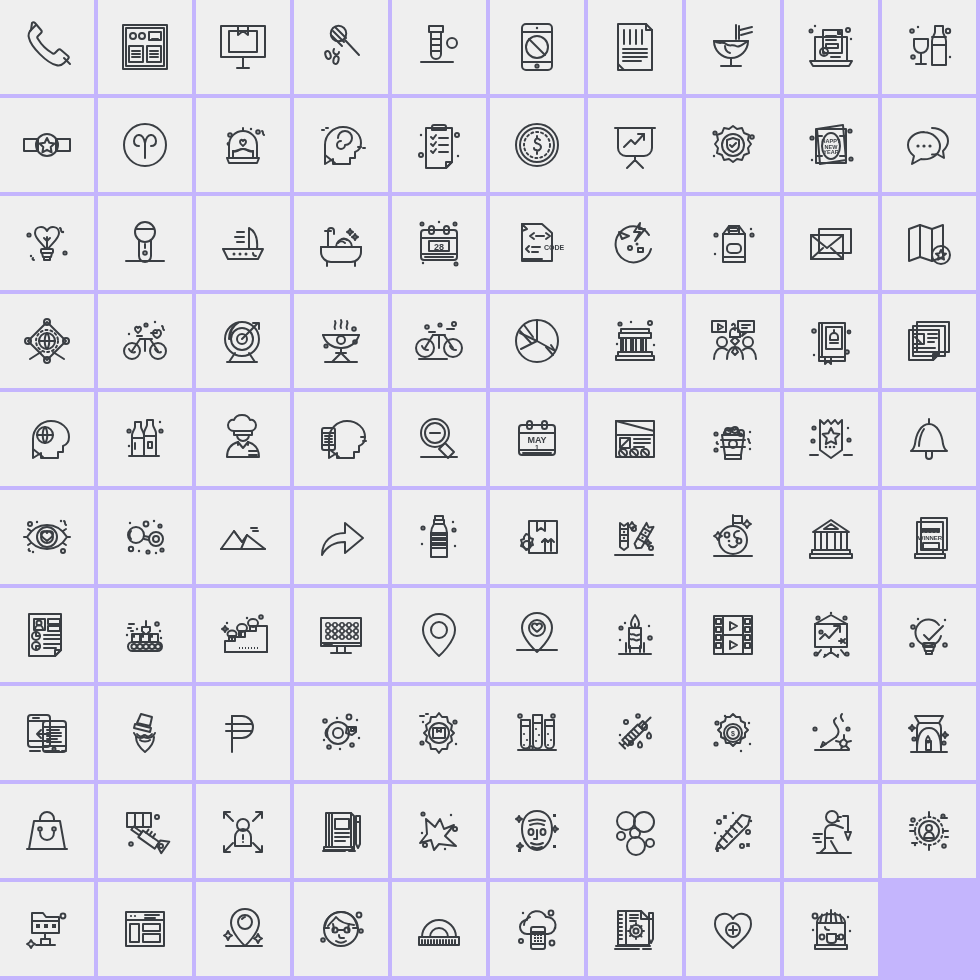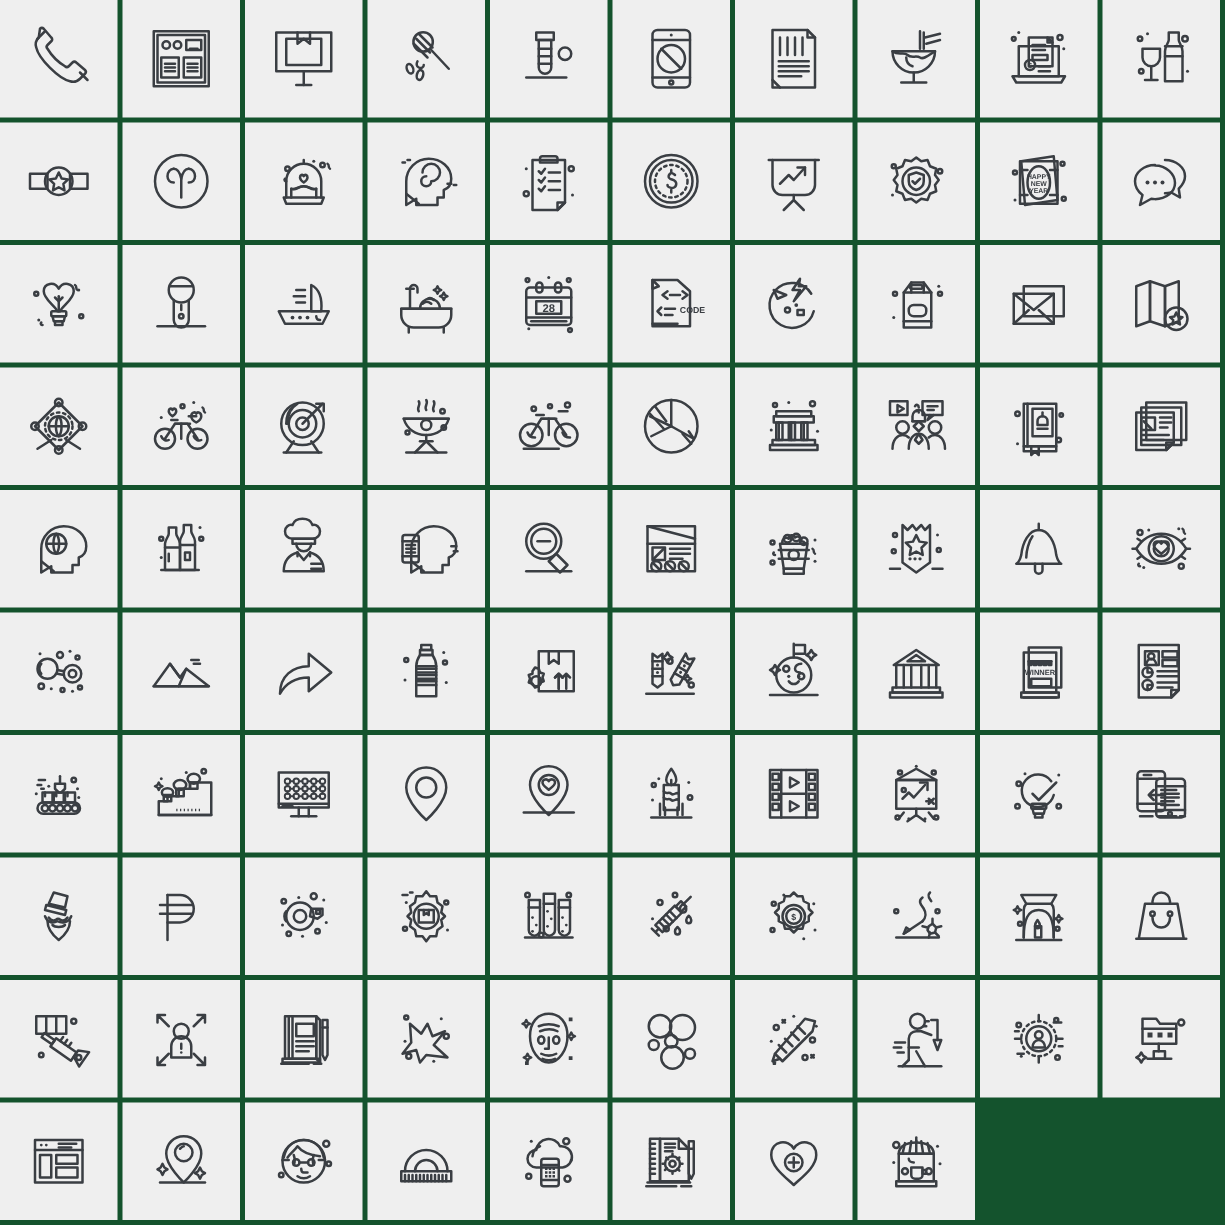--- a/index.html
+++ b/index.html
@@ -9,21 +9,21 @@
     width:980px;height:980px;overflow:hidden;
   }
   #grid{
     width:980px;height:980px;
     display:grid;
     grid-template-columns:repeat(10, 94px);
     grid-template-rows:repeat(10, 94px);
     gap:4px;
     padding:0;
     box-sizing:border-box;
-    background:#14532d;
+    background:#c4b5fd;
   }
   .cell{
     width:94px;height:94px;
     background:#efefef;
     display:flex;align-items:center;justify-content:center;
     box-sizing:border-box;
   }
   .cell svg{display:block;}
   .ln{
     fill:none;
@@ -708,20 +708,33 @@
         <g class="ln">
 <circle cx="26" cy="24" r="14"></circle>
           <circle cx="26" cy="24" r="10"></circle>
 <path d="M21 24h10"></path>
 <path d="M36 34l9 9-6 6-9-9z"></path>
 <path d="M12 48h36"></path>
 </g>
       </svg>
     </div>
 
+<div class="cell" title="Calendar May 1">
+<svg width="60" height="60" viewBox="0 0 60 60">
+        <g class="ln">
+<rect x="12" y="16" width="36" height="30" rx="3"></rect>
+<path d="M12 24h36M12 41h36"></path>
+<rect x="20" y="12" width="5" height="8" rx="2.5"></rect>
+<rect x="35" y="12" width="5" height="8" rx="2.5"></rect>
+<text class="tx" x="30" y="34" font-size="9">MAY</text>
+<text class="tx" x="30" y="41" font-size="7">1</text>
+<path d="M16 44h28"></path>
+</g>
+      </svg>
+    </div>
 
 <div class="cell" title="Web Layout">
 <svg width="60" height="60" viewBox="0 0 60 60">
         <g class="ln">
 <rect x="11" y="12" width="38" height="36"></rect>
 <path d="M11 26h38"></path>
 <path d="M11 12l38 10"></path>
 <rect x="15" y="29" width="10" height="10"></rect>
 <path d="M16 38l8-8"></path>
 <path d="M29 30h16M29 34h16M29 38h10"></path>

